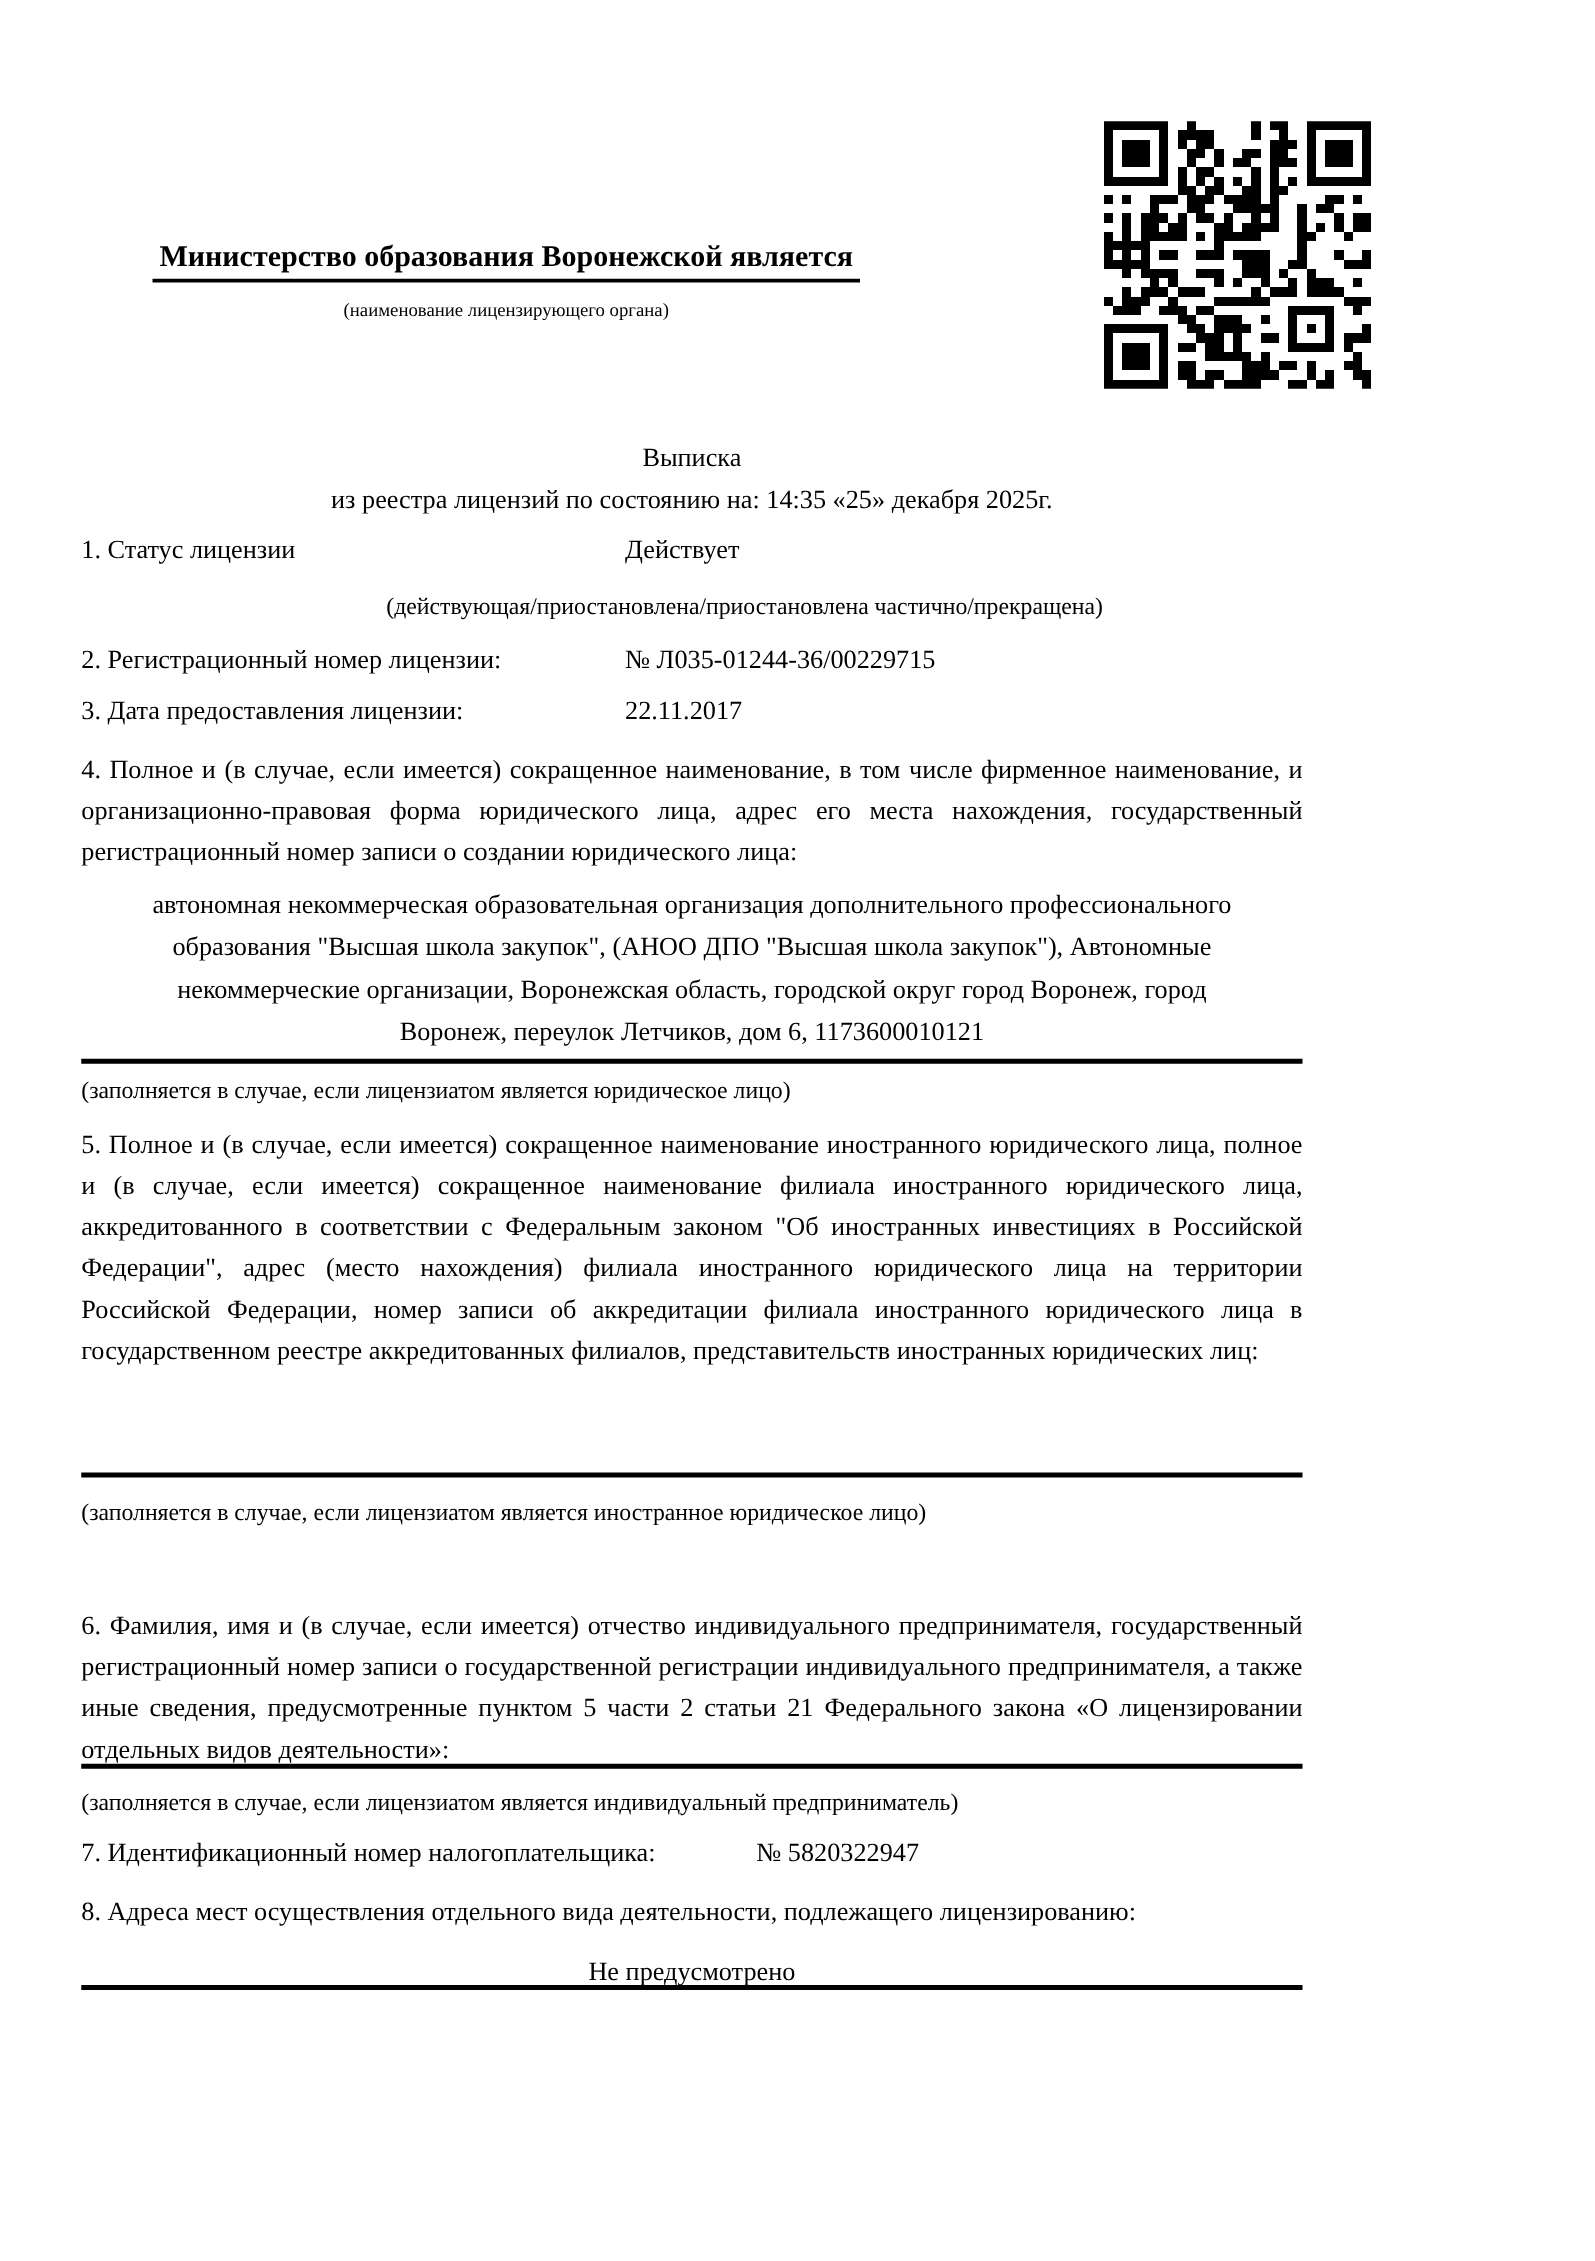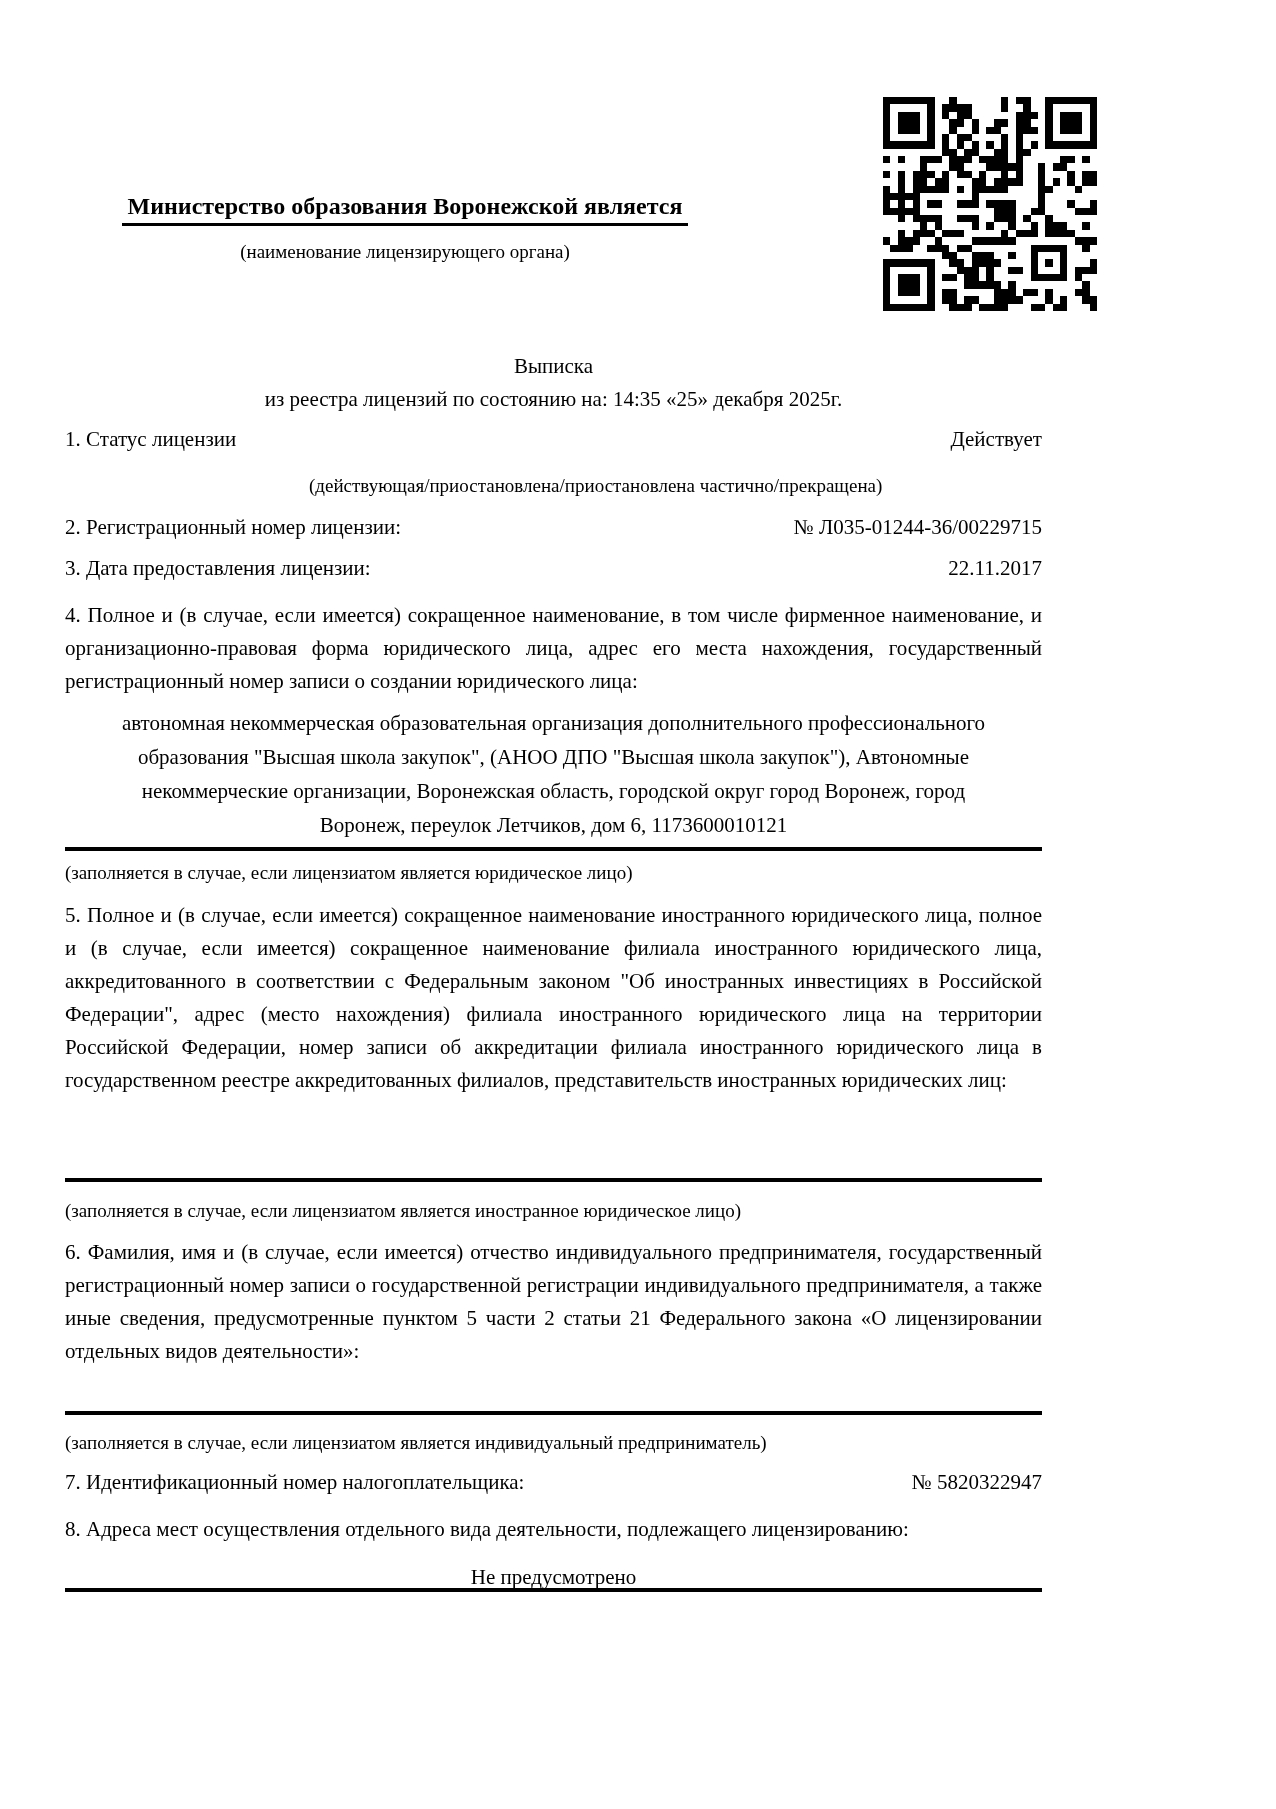--- a/index.html
+++ b/index.html
@@ -17,32 +17,32 @@
 
   
   .header-block { left:60px; top:193px; width:690px; text-align:center; }
   .authority-name {
     display:inline-block;
     margin:0; padding:0 6px 3px 6px;
     font-size:24px; font-weight:bold;
     border-bottom:3px solid #000;
     white-space:nowrap;
   }
-  .authority-caption { margin-top:15px; font-size:19px; }
+  .authority-caption { margin-top:15px; font-size:15px; }
 
   
   .qr { left:883px; top:97px; width:214px; height:214px; }
 
   
   .doc-title-block { left:65px; top:350px; width:977px; text-align:center; line-height:33px; }
 
   
   .row { left:65px; width:977px; height:26px; }
   .row .label { white-space:nowrap; }
-  .row .value { position:absolute; left:435px; right:0; top:0; text-align:right; }
+  .row .value { position:absolute; left:435px; right:0; top:0; text-align:left; }
   .row .value.shift-right { left:540px; }
 
   .caption { left:65px; width:977px; font-size:19px; }
   .caption.offset { padding-left:244px; box-sizing:content-box; width:733px; }
 
   .para { left:65px; width:977px; text-align:justify; line-height:33px; }
   .centered-value { left:65px; width:977px; text-align:center; line-height:34px; white-space:pre-line; }
 
   .divider { left:65px; width:977px; height:4px; background:#000; }
 </style>
@@ -386,21 +386,21 @@
 образования "Высшая школа закупок", (АНОО ДПО "Высшая школа закупок"), Автономные
 некоммерческие организации, Воронежская область, городской округ город Воронеж, город
 Воронеж, переулок Летчиков, дом 6, 1173600010121</div>
   <div class="abs divider" style="top:847px;"></div>
   <div class="abs caption" style="top:862px;">(заполняется в случае, если лицензиатом является юридическое лицо)</div>
 
   <div class="abs para" style="top:899px;">5. Полное и (в случае, если имеется) сокращенное наименование иностранного юридического лица, полное и (в случае, если имеется) сокращенное наименование филиала иностранного юридического лица, аккредитованного в соответствии с Федеральным законом "Об иностранных инвестициях в Российской Федерации", адрес (место нахождения) филиала иностранного юридического лица на территории Российской Федерации, номер записи об аккредитации филиала иностранного юридического лица в государственном реестре аккредитованных филиалов, представительств иностранных юридических лиц:</div>
   <div class="abs divider" style="top:1178px;"></div>
   <div class="abs caption" style="top:1200px;">(заполняется в случае, если лицензиатом является иностранное юридическое лицо)</div>
 
-  <div class="abs para" style="top:1236px;">6. Фамилия, имя и (в случае, если имеется) отчество индивидуального предпринимателя, государственный регистрационный номер записи о государственной регистрации индивидуального предпринимателя, а также иные сведения, предусмотренные пунктом 5 части 2 статьи 21 Федерального закона «О лицензировании отдельных видов деятельности»:</div>
+  <div class="abs para" style="top:1284px;">6. Фамилия, имя и (в случае, если имеется) отчество индивидуального предпринимателя, государственный регистрационный номер записи о государственной регистрации индивидуального предпринимателя, а также иные сведения, предусмотренные пунктом 5 части 2 статьи 21 Федерального закона «О лицензировании отдельных видов деятельности»:</div>
   <div class="abs divider" style="top:1411px;"></div>
   <div class="abs caption" style="top:1432px;">(заполняется в случае, если лицензиатом является индивидуальный предприниматель)</div>
 
   <div class="abs row" style="top:1470px;">
     <span class="label">7. Идентификационный номер налогоплательщика:</span>
     <span class="value shift-right">№ 5820322947</span>
   </div>
 
   <div class="abs para" style="top:1513px;">8. Адреса мест осуществления отдельного вида деятельности, подлежащего лицензированию:</div>
   <div class="abs centered-value" style="top:1560px;">Не предусмотрено</div>

